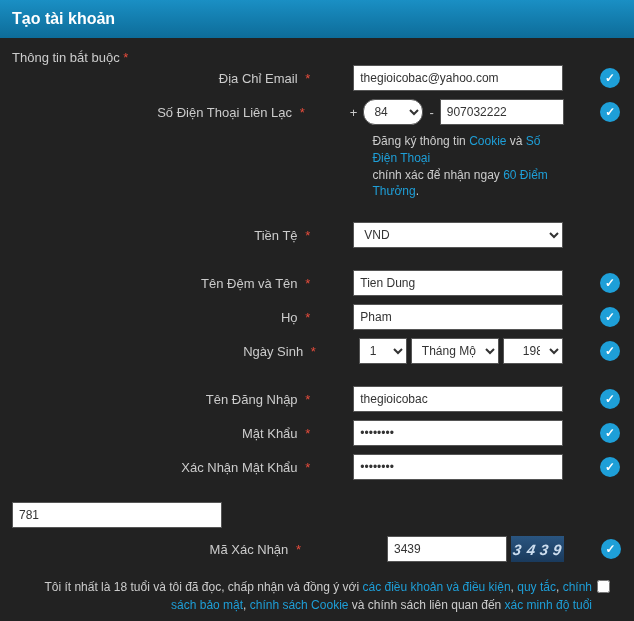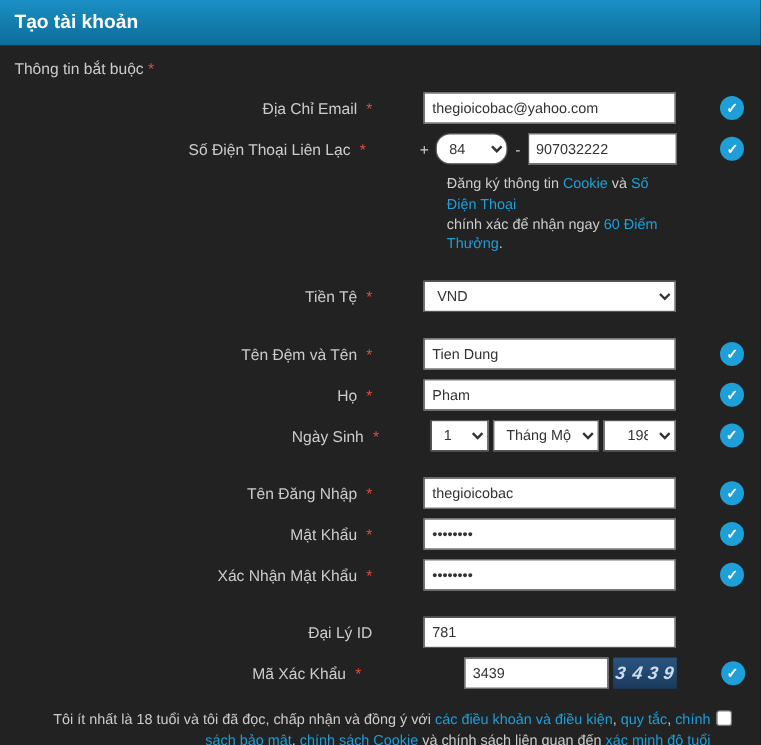--- a/index.html
+++ b/index.html
@@ -1,20 +1,20 @@
 <!DOCTYPE html>
 <html><head>
 <meta charset="utf-8">
 <style>
 * { box-sizing: border-box; margin: 0; padding: 0; }
 body { background: #1a1a1a; font-family: Arial, sans-serif; font-size: 13px; color: #ccc; width: 634px; }
 .header { background: linear-gradient(#1a8fc4, #0d6c99); padding: 10px 12px; }
 .header h1 { color: #fff; font-size: 16px; font-weight: bold; }
 .container { background: #222; padding: 12px; }
-.subheader { color: #ccc; margin-bottom: 12px; }
+.subheader { color: #ccc; }
 .req { color: #e74c3c; }
 .row { display: flex; align-items: center; margin-bottom: 8px; gap: 35px; }
 .label { width: 360px; text-align: right; padding-right: 8px; color: #ccc; }
 .label .req { margin-left: 4px; }
 .fields { width: 220px; display: flex; align-items: center; gap: 4px; }
 .check { width: 28px; display: flex; justify-content: center; align-items: center; }
 .checkmark { width: 20px; height: 20px; border-radius: 50%; background: #1e9fd8; display: flex; align-items: center; justify-content: center; color: #fff; font-size: 12px; font-weight: bold; }
 input[type=text], input[type=password], select { height: 26px; border: 1px solid #555; background: #fff; color: #333; font-size: 12px; padding: 2px 6px; }
 .full { width: 210px; }
 .plus { color: #ccc; padding: 0 2px; }
@@ -152,29 +152,28 @@
         <input type="text" class="full" value="••••••••" style="">
       </div>
     <div class="check">
         <div class="checkmark">✓</div>
       </div>
   </div>
 
   <div class="separator"></div>
 
   <div class="row">
-    <div class="label"><span>Đại Lý ID</span></div>
     <div class="fields">
         <input type="text" class="ag-in" value="781" style="">
       </div>
     <div class="check"></div>
   </div>
 
   <div class="row">
-    <div class="label"><span>Mã Xác Khẩu</span> <span class="req">*</span></div>
+    <div class="label"><span>Mã Xác Nhận</span> <span class="req">*</span></div>
     <div class="fields">
       <input type="text" class="code-in" value="3439" style="">
       <div class="captcha-img">
         <span>3</span>
           <span>4</span>
           <span>3</span>
           <span>9</span>
       </div>
     </div>
     <div class="check">

